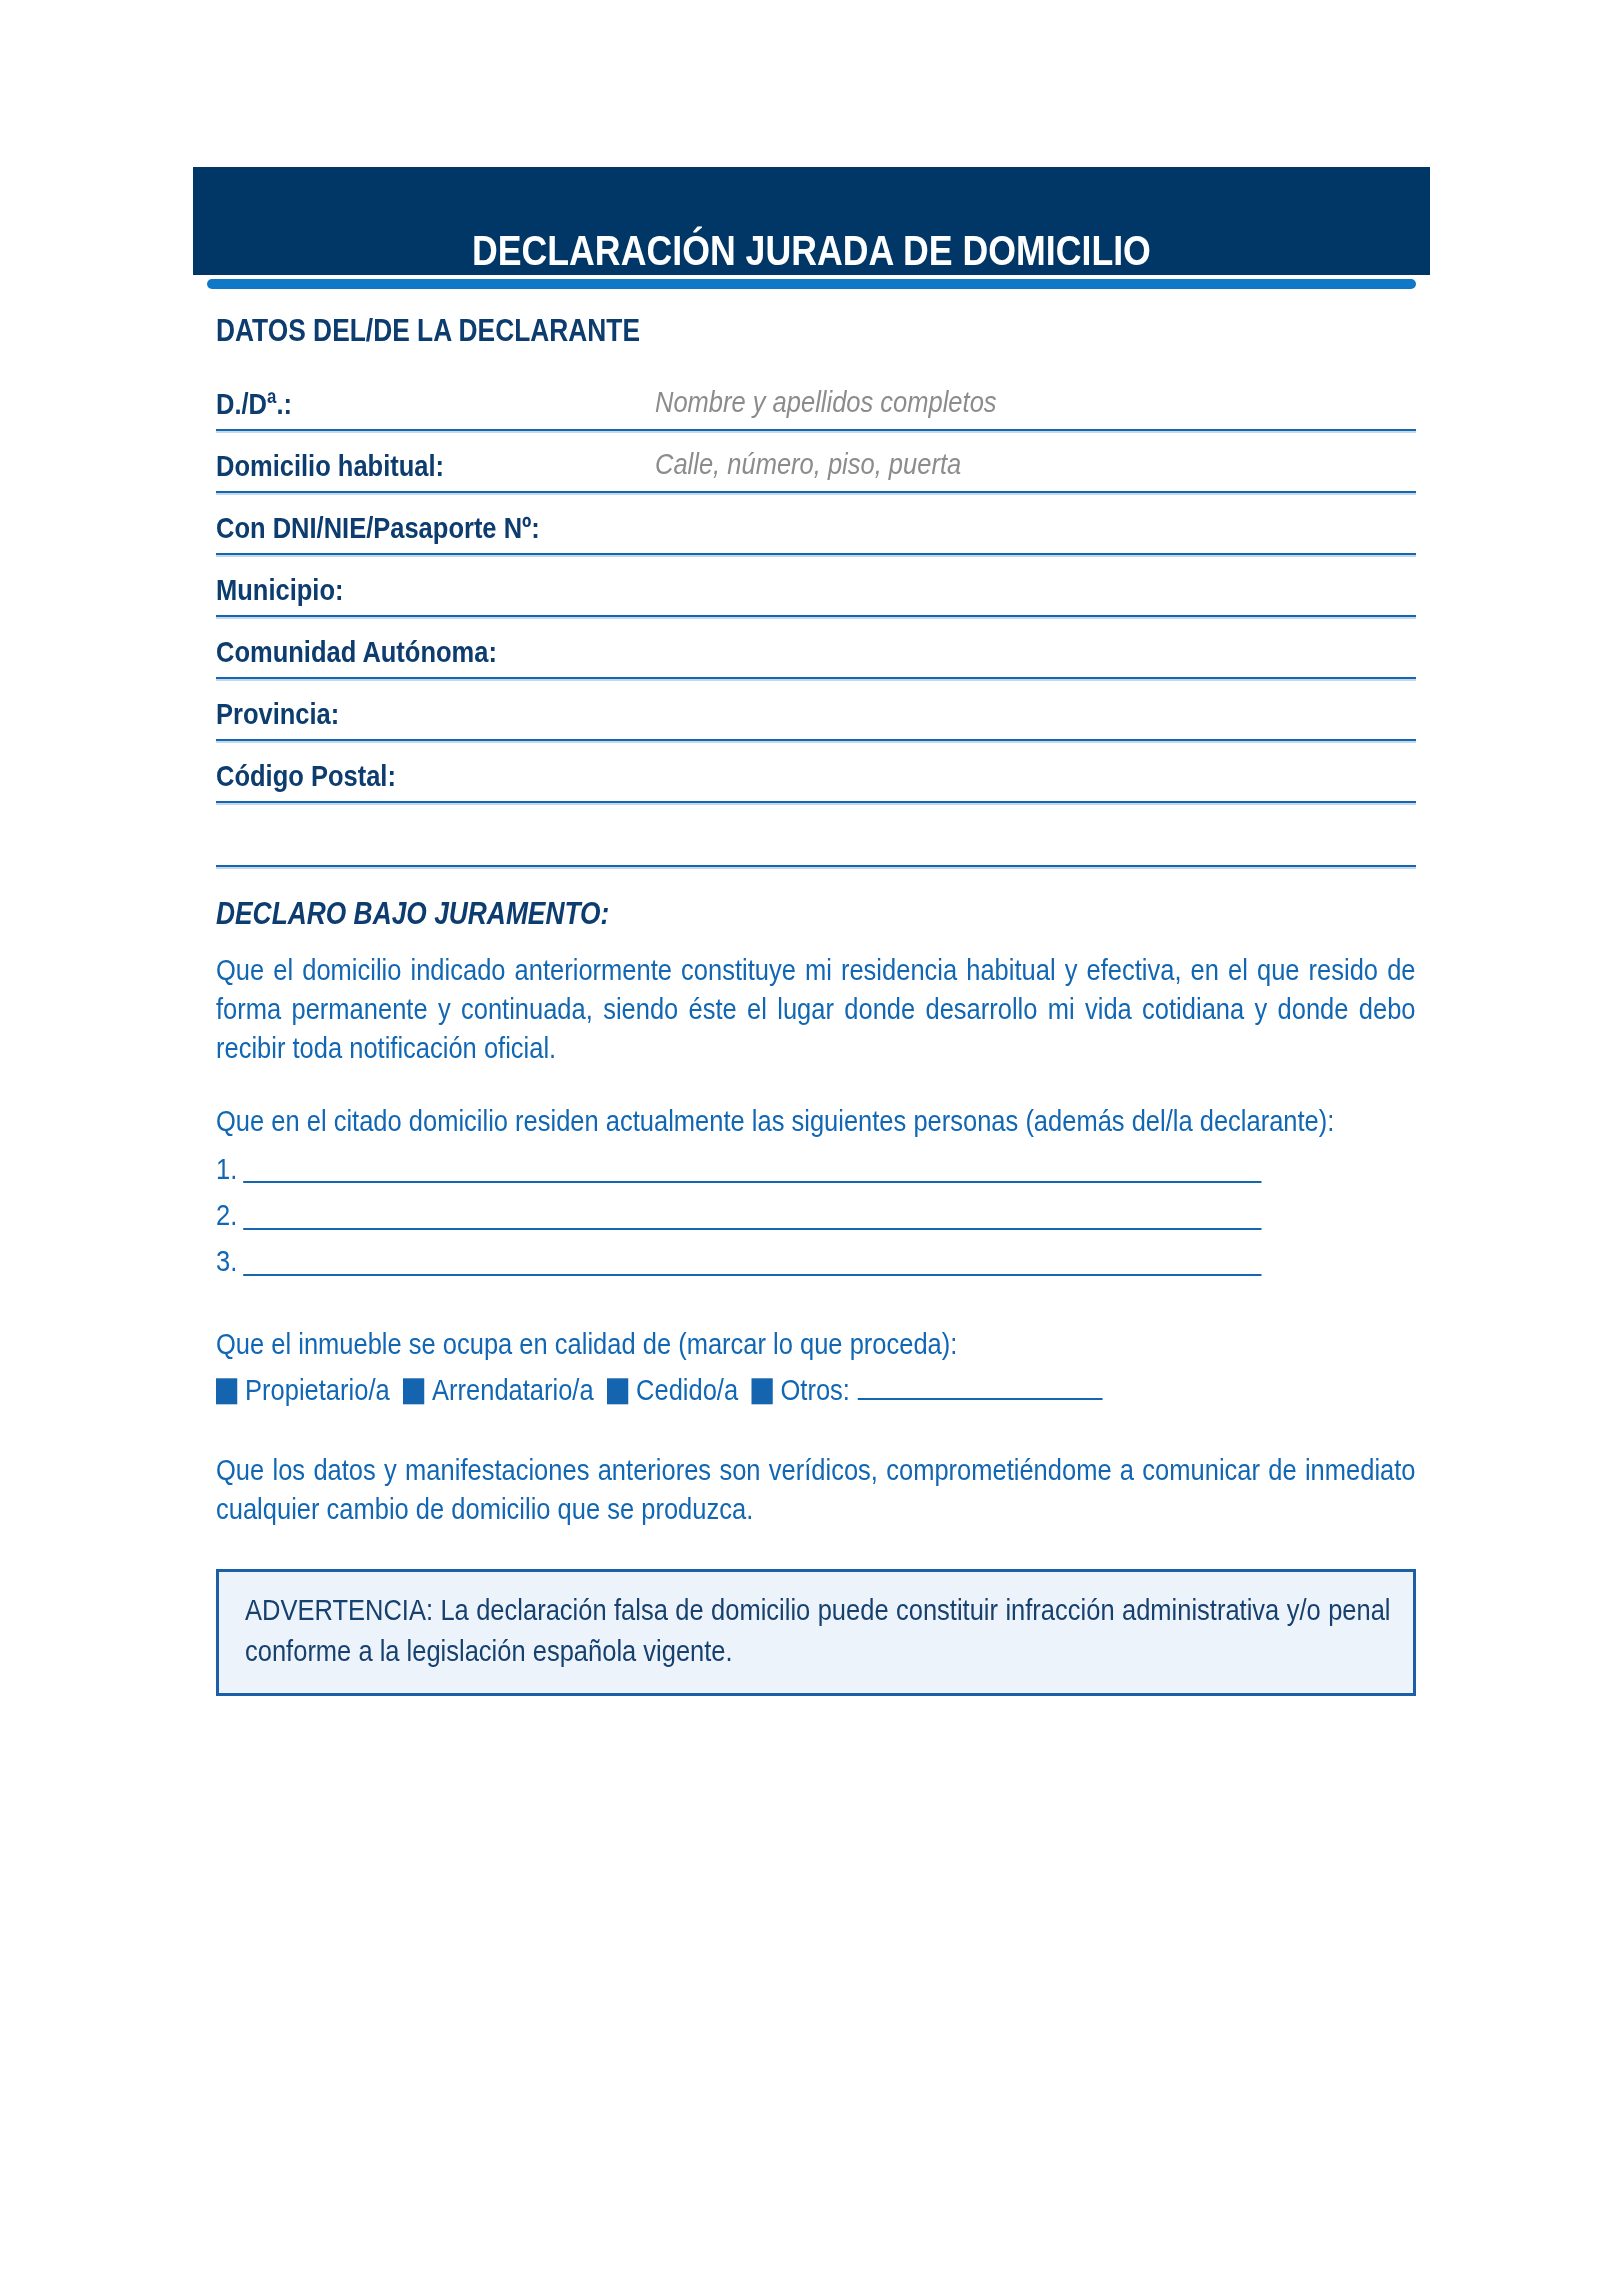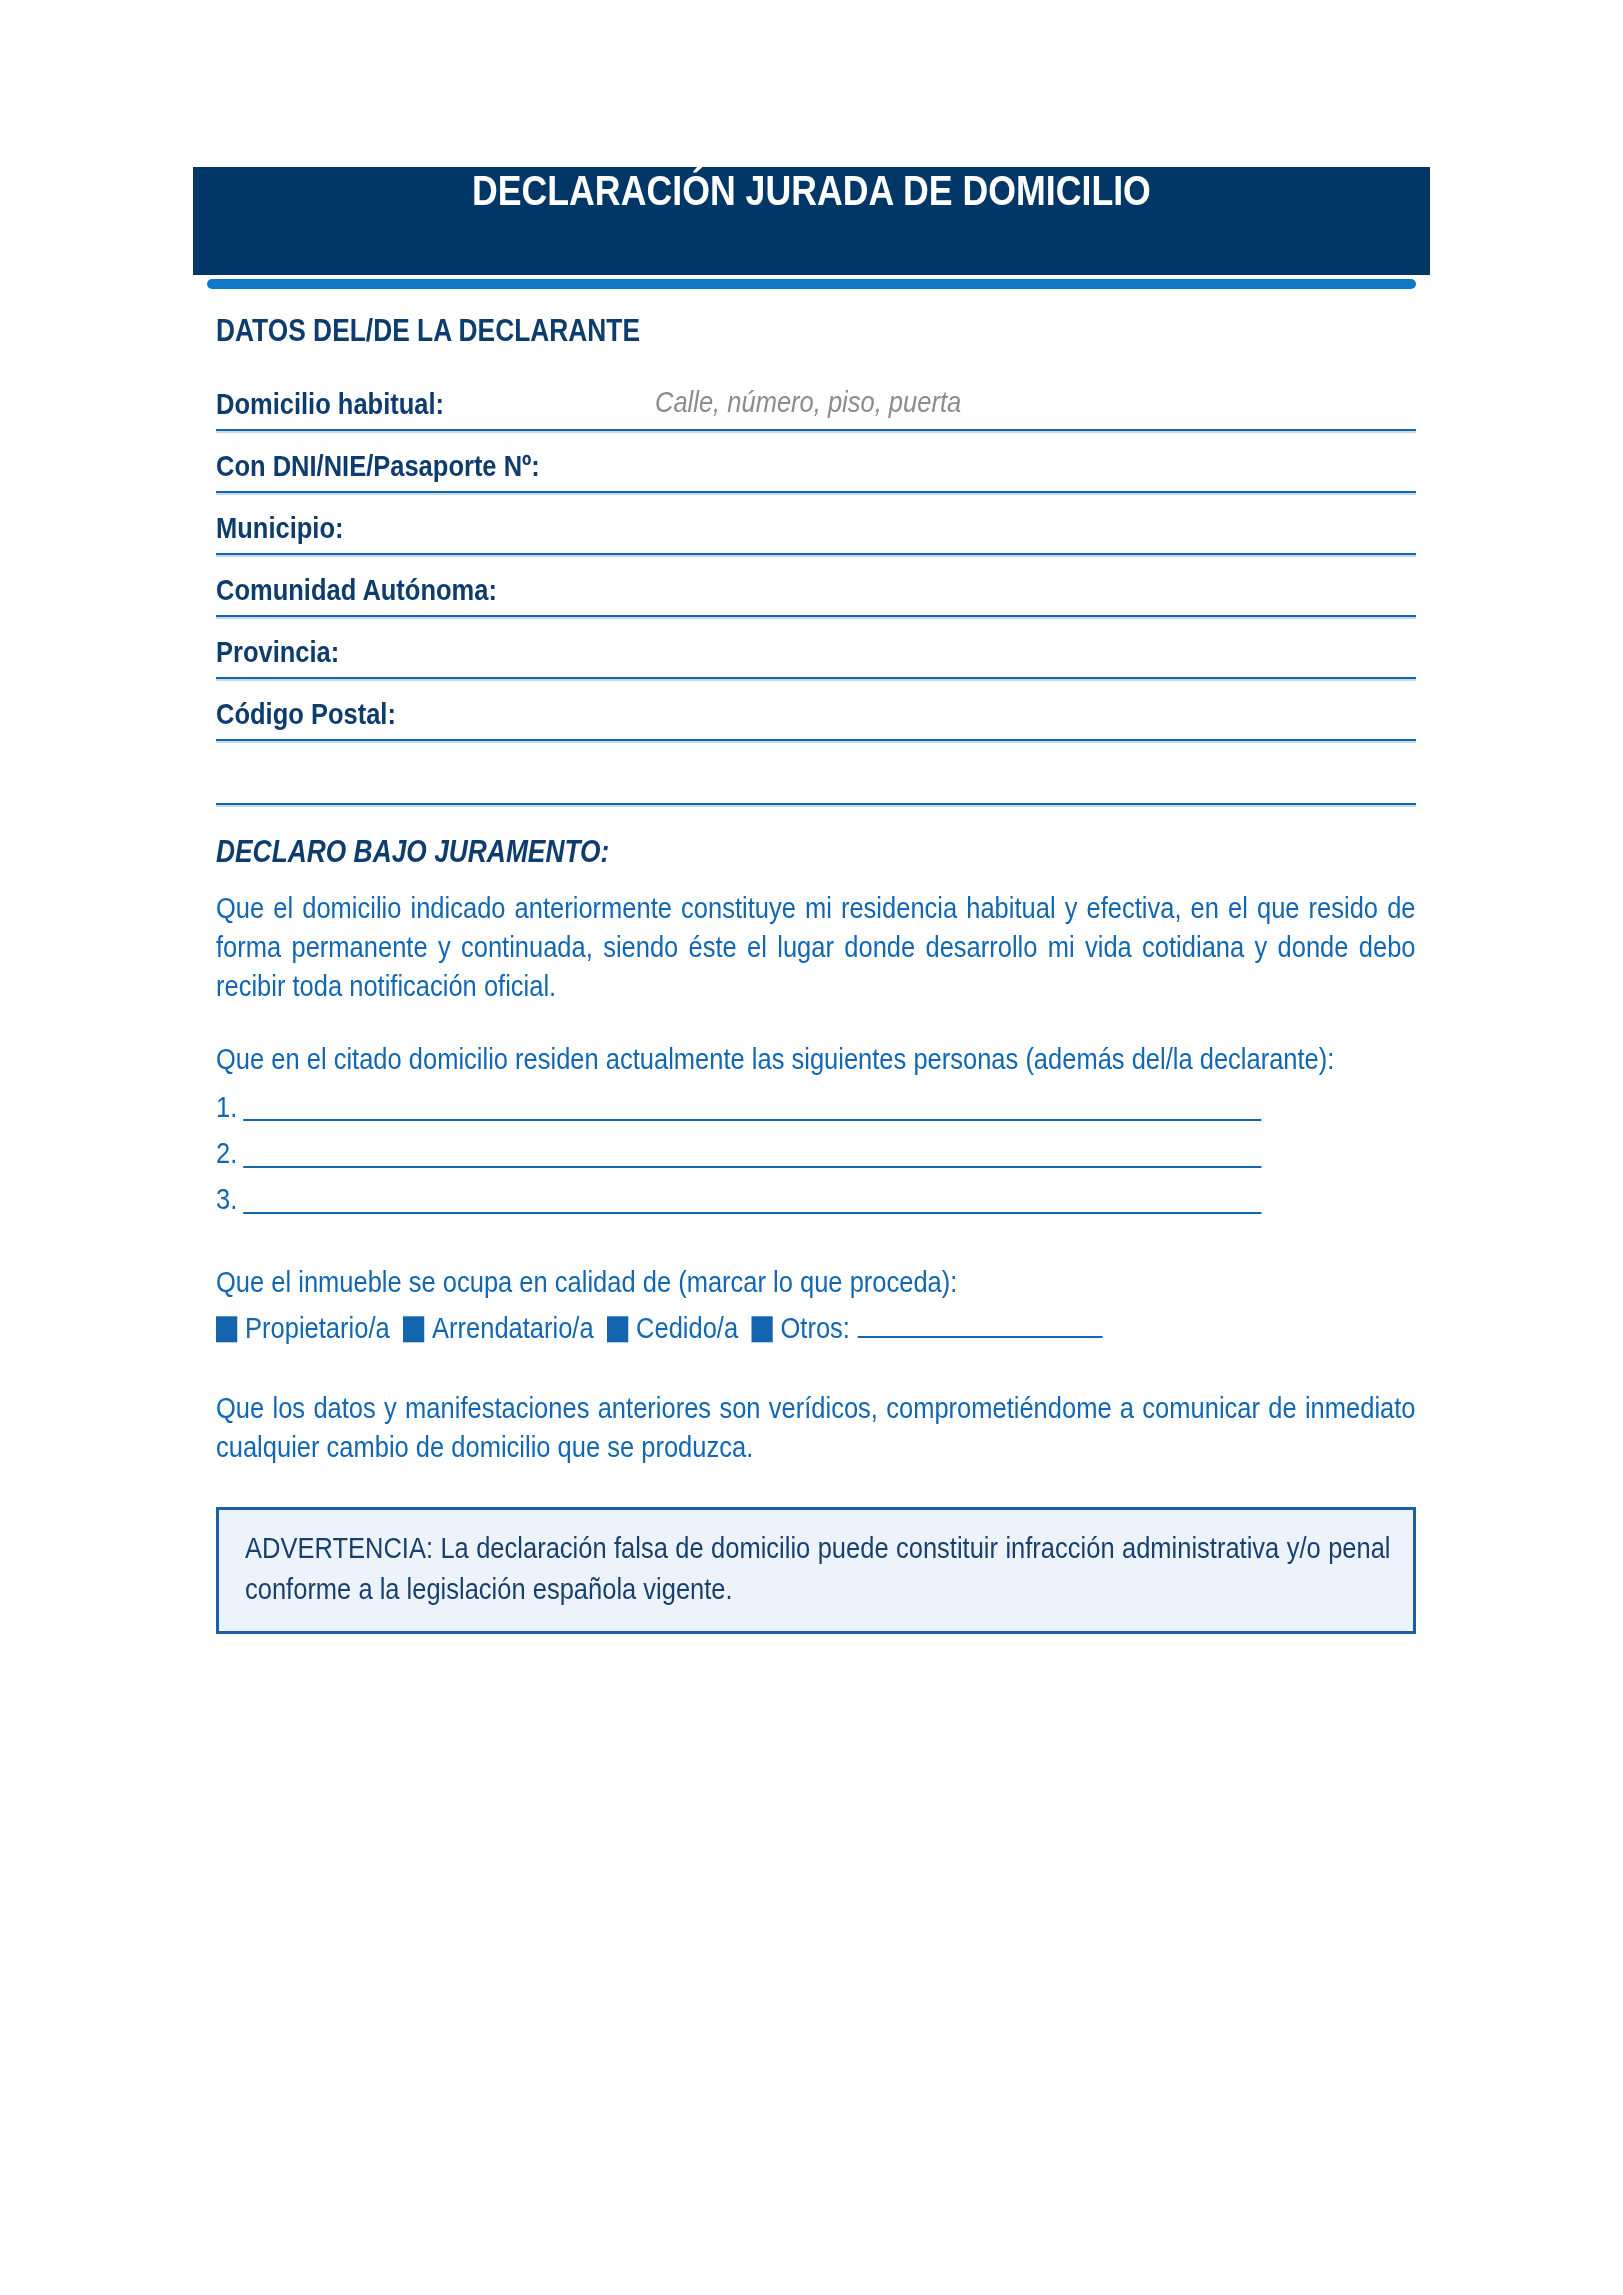--- a/index.html
+++ b/index.html
@@ -11,21 +11,21 @@
     font-family: "Liberation Sans", sans-serif;
     overflow: hidden;
   }
 
   
   .header-band {
     margin: 167px 193px 0 193px;
     height: 108px;
     background: #003767;
     display: flex;
-    align-items: flex-start;
+    align-items: flex-end;
     justify-content: center;
   }
   .header-title {
     color: #ffffff;
     font-size: 42px;
     font-weight: bold;
     white-space: nowrap;
     display: inline-block;
     transform: scaleX(0.85);
     transform-origin: 50% 50%;
@@ -183,20 +183,24 @@
     <span class="header-title">DECLARACIÓN JURADA DE DOMICILIO</span>
   </div>
   <div class="accent-bar"></div>
 
   <div class="content">
 
     <h2 class="section-heading"><span class="cond">DATOS DEL/DE LA DECLARANTE</span></h2>
 
     <div class="form">
       <div class="field-row">
+        <span class="field-label">D./Dª.:</span>
+        <span class="field-placeholder">Nombre y apellidos completos</span>
+      </div>
+      <div class="field-row">
         <span class="field-label">Domicilio habitual:</span>
         <span class="field-placeholder">Calle, número, piso, puerta</span>
       </div>
       <div class="field-row">
         <span class="field-label">Con DNI/NIE/Pasaporte Nº:</span>
         <span class="field-placeholder"></span>
       </div>
       <div class="field-row">
         <span class="field-label">Municipio:</span>
       </div>

